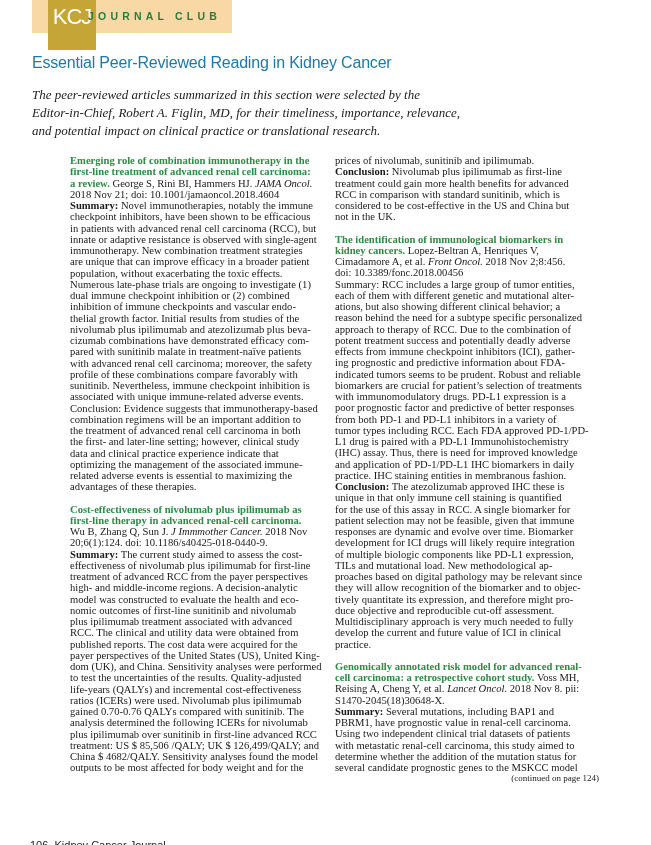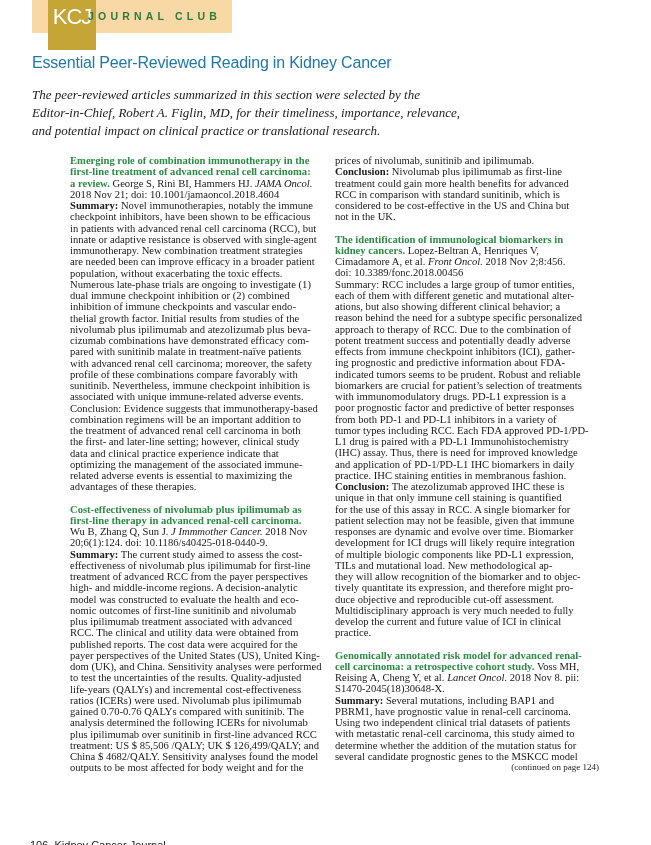--- a/index.html
+++ b/index.html
@@ -47,21 +47,21 @@
     <span class="line hl">Emerging role of combination immunotherapy in the</span>
     <span class="line hl">first-line treatment of advanced renal cell carcinoma:</span>
     <span class="line"><span class="hl">a review.</span><span> George S, Rini BI, Hammers HJ. </span><span class="i">JAMA Oncol.</span></span>
     <span class="line">2018 Nov 21; doi: 10.1001/jamaoncol.2018.4604</span>
     <span class="line"><span class="b">Summary:</span><span> Novel immunotherapies, notably the immune</span></span>
     <div>
         <span class="line">checkpoint inhibitors, have been shown to be efficacious</span>
         <span class="line">in patients with advanced renal cell carcinoma (RCC), but</span>
         <span class="line">innate or adaptive resistance is observed with single-agent</span>
         <span class="line">immunotherapy. New combination treatment strategies</span>
-        <span class="line">are needed been can improve efficacy in a broader patient</span>
+        <span class="line">are unique that can improve efficacy in a broader patient</span>
         <span class="line">population, without exacerbating the toxic effects.</span>
         <span class="line">Numerous late-phase trials are ongoing to investigate (1)</span>
         <span class="line">dual immune checkpoint inhibition or (2) combined</span>
         <span class="line">inhibition of immune checkpoints and vascular endo-</span>
         <span class="line">thelial growth factor. Initial results from studies of the</span>
         <span class="line">nivolumab plus ipilimumab and atezolizumab plus beva-</span>
         <span class="line">cizumab combinations have demonstrated efficacy com-</span>
         <span class="line">pared with sunitinib malate in treatment-naïve patients</span>
         <span class="line">with advanced renal cell carcinoma; moreover, the safety</span>
         <span class="line">profile of these combinations compare favorably with</span>
@@ -147,20 +147,21 @@
       </div>
     <span class="line"><span class="b">Conclusion:</span><span> The atezolizumab approved IHC these is</span></span>
     <div>
         <span class="line">unique in that only immune cell staining is quantified</span>
         <span class="line">for the use of this assay in RCC. A single biomarker for</span>
         <span class="line">patient selection may not be feasible, given that immune</span>
         <span class="line">responses are dynamic and evolve over time. Biomarker</span>
         <span class="line">development for ICI drugs will likely require integration</span>
         <span class="line">of multiple biologic components like PD-L1 expression,</span>
         <span class="line">TILs and mutational load. New methodological ap-</span>
+        <span class="line">proaches based on digital pathology may be relevant since</span>
         <span class="line">they will allow recognition of the biomarker and to objec-</span>
         <span class="line">tively quantitate its expression, and therefore might pro-</span>
         <span class="line">duce objective and reproducible cut-off assessment.</span>
         <span class="line">Multidisciplinary approach is very much needed to fully</span>
         <span class="line">develop the current and future value of ICI in clinical</span>
         <span class="line">practice.</span>
       </div>
   </div>
   <div class="gap"></div>
   <div>

